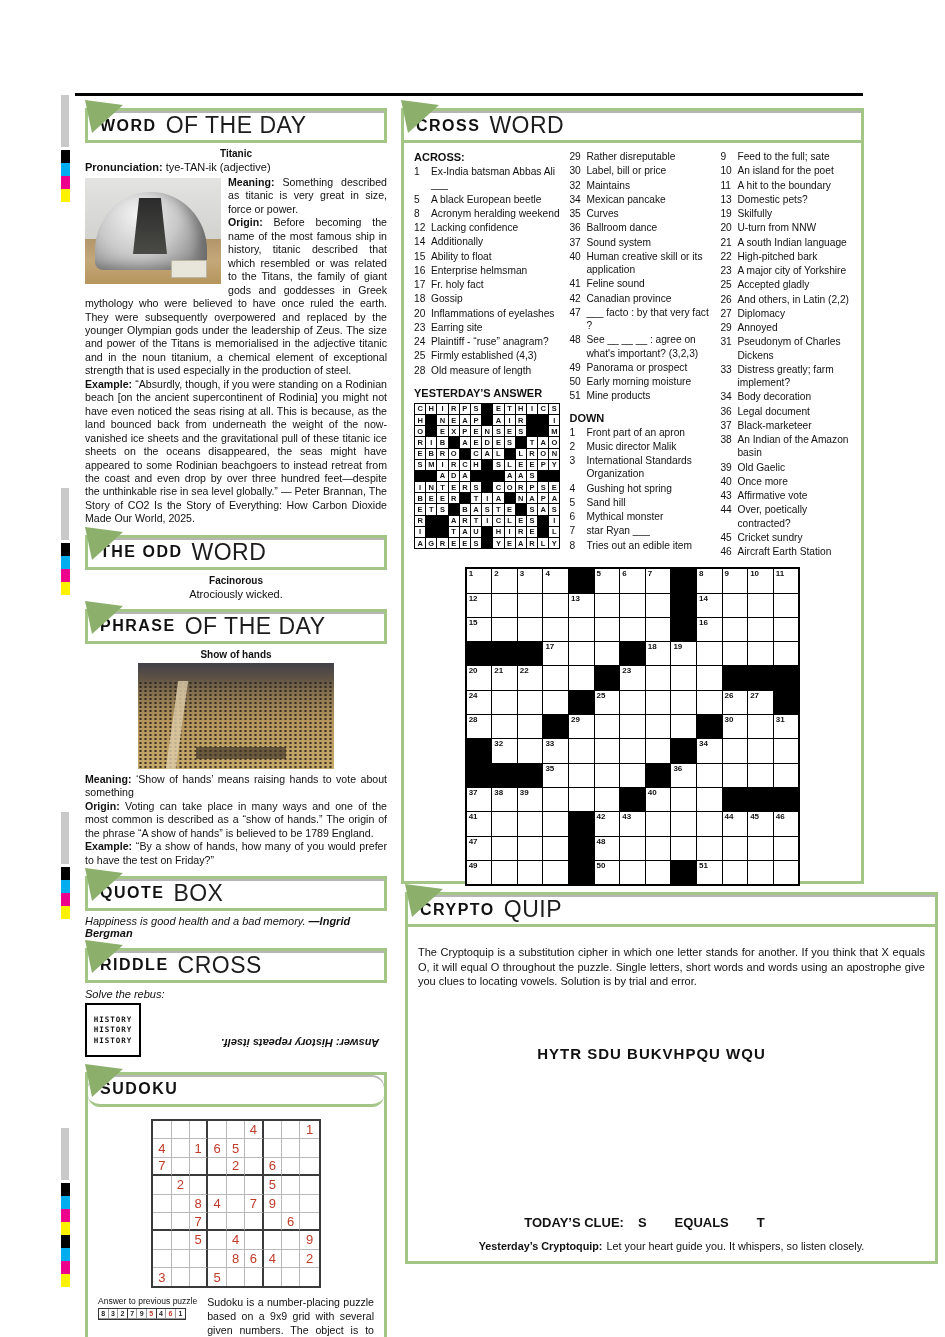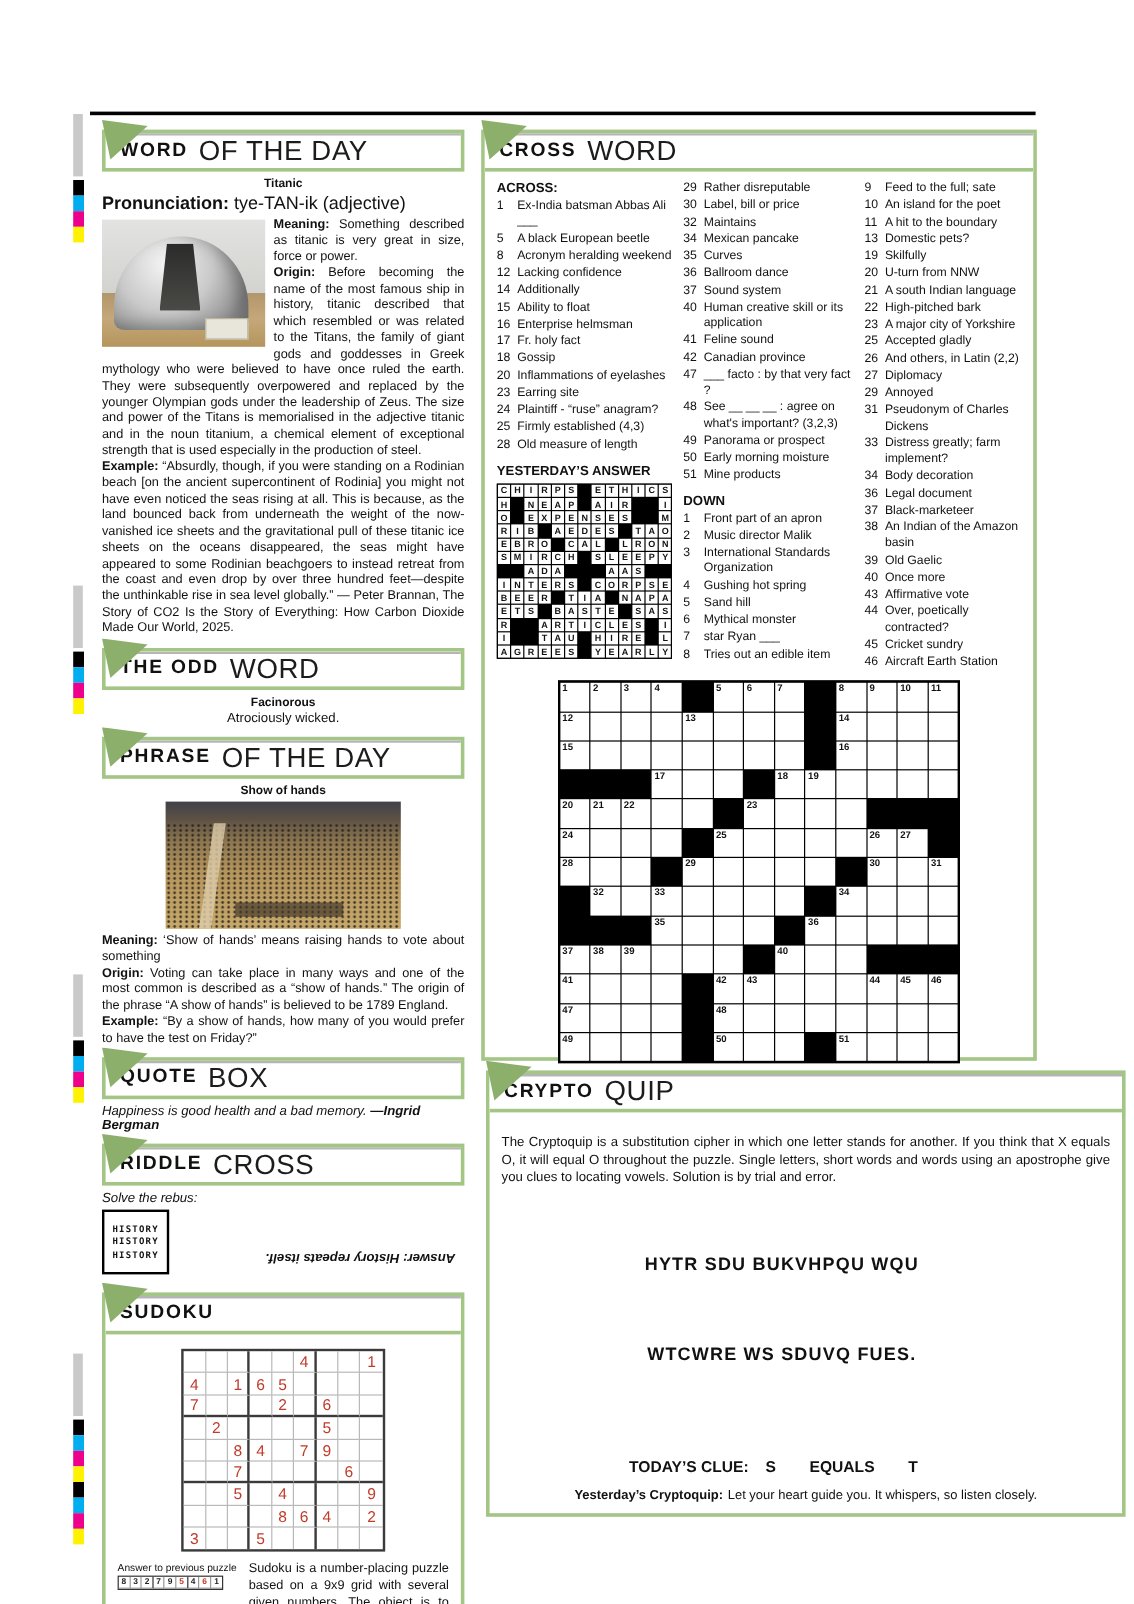--- a/index.html
+++ b/index.html
@@ -18,21 +18,21 @@
   .tbox .tb{font-weight:bold;font-size:16px;letter-spacing:1.5px;}
   .tbox .tl{font-size:23px;letter-spacing:.5px;margin-left:9px;font-weight:normal;color:#1c1c1c;}
   .tri{position:absolute;top:-11px;left:-3px;z-index:3;}
   
   .leftcol{position:absolute;left:85px;top:108px;width:302px;}
   .sect{margin-bottom:9px;}
   .cword{ text-align:center;font-weight:bold;font-size:10px;margin:5px 0 2px;}
   .cdef{ text-align:center;font-size:11px;margin:0 0 2px;}
   .body{font-size:10.6px;line-height:1.27;text-align:justify;}
   .body p{margin:0;}
-  .pron{font-size:15px;margin:0 0 3px;}
+  .pron{font-size:11px;margin:0 0 3px;}
   
   .ph1{float:left;width:136px;height:106px;margin:2px 7px 2px 0;position:relative;overflow:hidden;
        background:linear-gradient(180deg,#e3e3e1 0%,#d2d2cf 58%,#b3976c 58%,#c4a87a 78%,#b5955c 100%);}
   .ph1 .dome{position:absolute;left:10px;top:14px;width:112px;height:78px;border-radius:52% 52% 8% 8%/78% 78% 10% 10%;
        background:radial-gradient(circle at 38% 30%,#f4f4f4,#c9c9c9 45%,#8e8e8e 80%);box-shadow:inset -8px -4px 12px rgba(0,0,0,.25);}
   .ph1 .slit{position:absolute;left:48px;top:20px;width:34px;height:56px;background:linear-gradient(180deg,#2b2b2b,#4a4a46);
        clip-path:polygon(18% 0,82% 0,100% 100%,0 100%);}
   .ph1 .base{position:absolute;left:86px;bottom:6px;width:34px;height:16px;background:#e8e6da;border:1px solid #b9b5a0;}
   
   .ph2{width:196px;height:106px;margin:3px auto 4px;position:relative;overflow:hidden;
@@ -226,21 +226,21 @@
             <div>HISTORY</div>
           </div>
         <div class="rebus-ans">Answer: History repeats itself.</div>
       </div>
     </div>
 
     <div class="obox">
       <svg class="tri" width="42" height="36">
           <polygon points="0,0 38,5 7,33" fill="#8cb06c"></polygon>
         </svg>
-      <div class="tstrip tbox" style="border-left:none;border-right:none;border-top:none;">
+      <div class="tstrip tbox" style="border-left:none;border-right:none;border-top:none;border-radius:12px;">
         <span class="tb">SUDOKU</span>
       </div>
       <div class="sud-wrap">
         <div class="sud" id="sudoku-mount">
             <div class="c"></div>
             <div class="c"></div>
             <div class="c br"></div>
             <div class="c"></div>
             <div class="c"></div>
             <div class="c br">4</div>
@@ -1066,21 +1066,20 @@
     <svg class="tri" width="42" height="36">
         <polygon points="0,0 38,5 7,33" fill="#8cb06c"></polygon>
       </svg>
     <div class="tstrip tbox" style="border-left:none;border-right:none;border-top:none;">
       <span class="tb">CRYPTO</span>
       <span class="tl">QUIP</span>
     </div>
     <div class="cq-content">
       <p class="cq-intro">The Cryptoquip is a substitution cipher in which one letter stands for another.  If you think that X equals O, it will equal O throughout the puzzle.  Single letters, short words and words using an apostrophe give you clues to locating vowels. Solution is by trial and error.</p>
       <div class="cq-line cq1">HYTR SDU BUKVHPQU WQU</div>
-      <div class="cq-line cq2">WTCWRE WS SDUVQ FUES.</div>
       <div class="cq-clue">
         <b>TODAY’S CLUE:</b><span>S</span><span>EQUALS</span><span>T</span>
       </div>
       <div class="cq-yest">
         <b>Yesterday’s Cryptoquip:</b><span>Let your heart guide you.  It whispers, so listen closely.</span>
       </div>
     </div>
   </div>
 
 </div>

